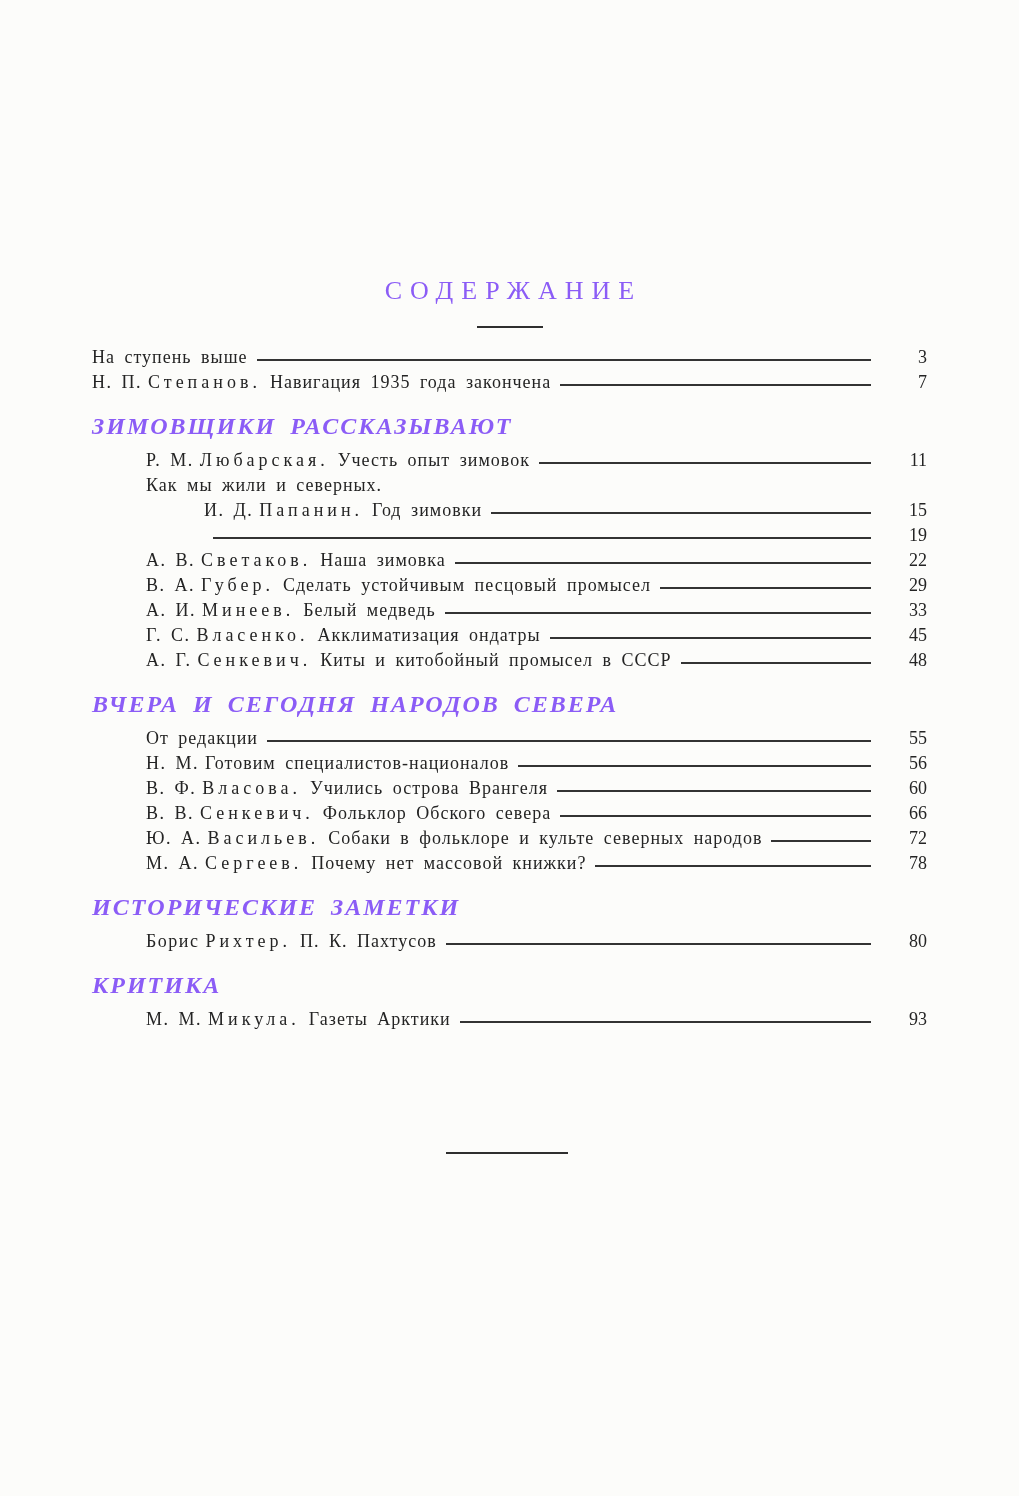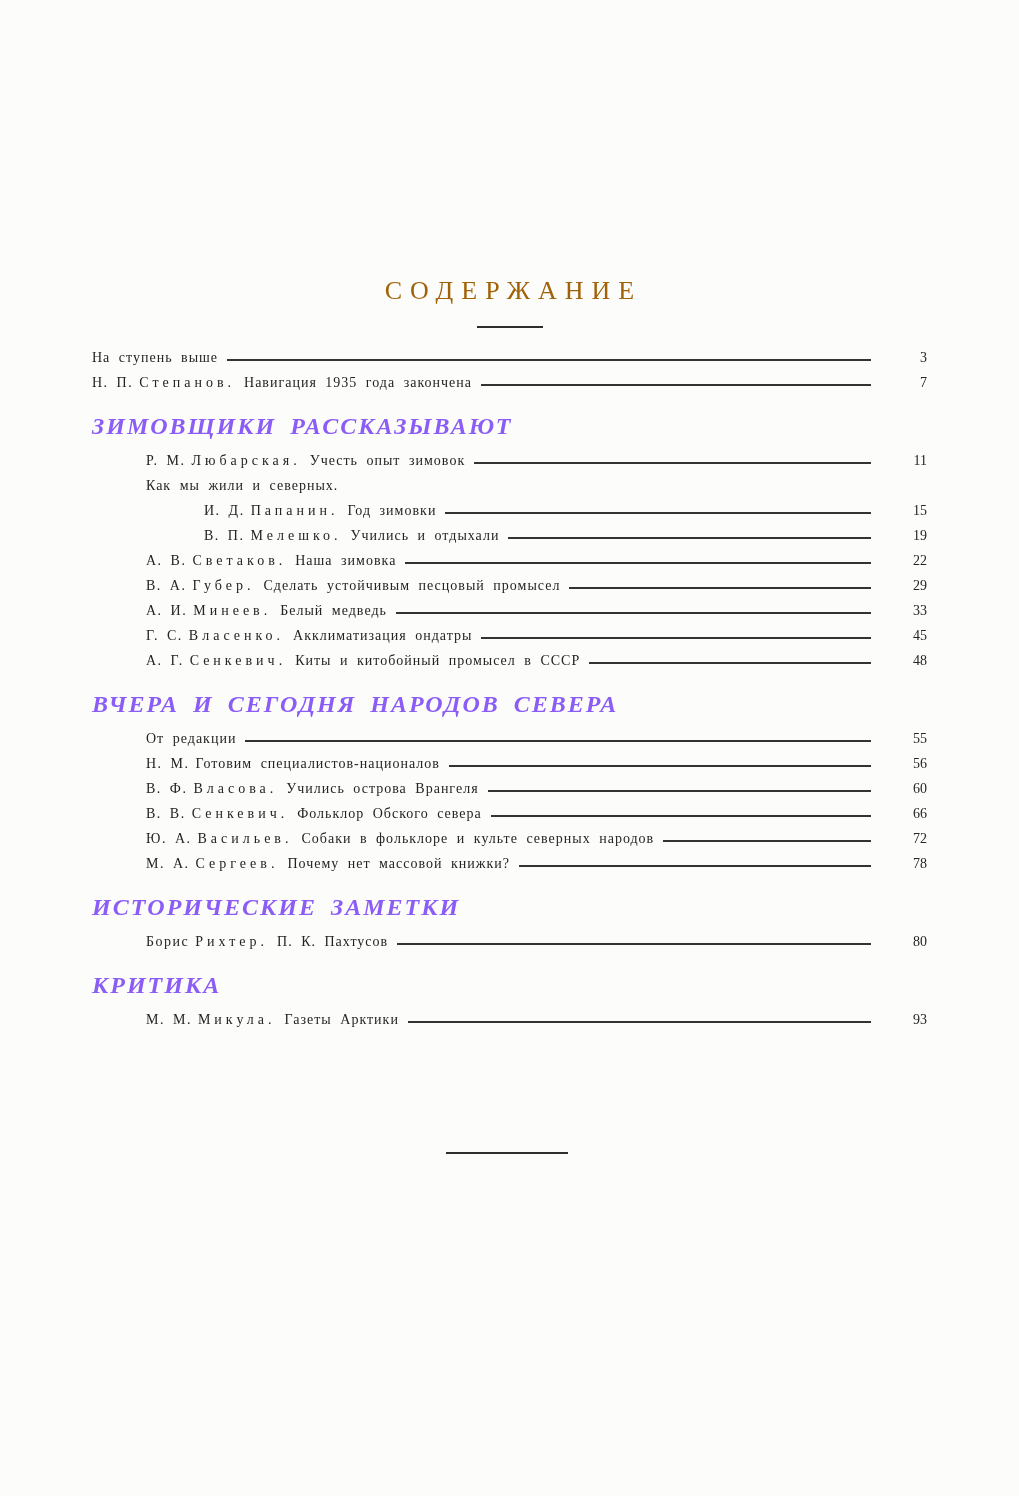--- a/index.html
+++ b/index.html
@@ -16,21 +16,21 @@
     box-sizing:border-box;
     padding:276px 92px 0 92px;
   }
   .doc-title{
     margin:0;
     text-align:center;
     font-size:26px;
     font-weight:normal;
     letter-spacing:8px;
     text-indent:8px;
-    color:#a16207;
+    color:#8b5cf6;
   }
   .title-rule{
     width:66px;height:2px;
     background:#2e2e2e;
     margin:20px auto 0 auto;
   }
   .toc{margin-top:17px;}
   .section-heading{
     font-style:italic;
     font-weight:bold;
@@ -39,21 +39,21 @@
     word-spacing:6px;
     line-height:24px;
     margin:19px 0 10px 0;
     color:#8b5cf6;
     white-space:nowrap;
   }
   .row{
     display:flex;
     align-items:baseline;
     height:25px;
-    font-size:14px;
+    font-size:18px;
     line-height:25px;
     letter-spacing:1px;
     word-spacing:4px;
     white-space:nowrap;
   }
   .indent-1{padding-left:54px;}
   .indent-2{padding-left:112px;}
   .entry-text{flex:0 0 auto;}
   .pre{margin-right:6px;letter-spacing:1.5px;word-spacing:3px;}
   .name{margin-right:9px;letter-spacing:4px;}
@@ -103,21 +103,20 @@
       </div>
       <div class="row indent-1">
         <span class="entry-text"><span class="title-text">Как мы жили и северных.</span></span>
       </div>
       <div class="row indent-2">
         <span class="entry-text"><span class="pre">И. Д.</span><span class="name">Папанин.</span><span class="title-text">Год зимовки</span></span>
         <span class="leader"></span>
         <span class="num">15</span>
       </div>
       <div class="row indent-2">
-        <span class="entry-text"><span class="pre">В. П.</span><span class="name">Мелешко.</span><span class="title-text">Учились и отдыхали</span></span>
         <span class="leader"></span>
         <span class="num">19</span>
       </div>
       <div class="row indent-1">
         <span class="entry-text"><span class="pre">А. В.</span><span class="name">Светаков.</span><span class="title-text">Наша зимовка</span></span>
         <span class="leader"></span>
         <span class="num">22</span>
       </div>
       <div class="row indent-1">
         <span class="entry-text"><span class="pre">В. А.</span><span class="name">Губер.</span><span class="title-text">Сделать устойчивым песцовый промысел</span></span>

